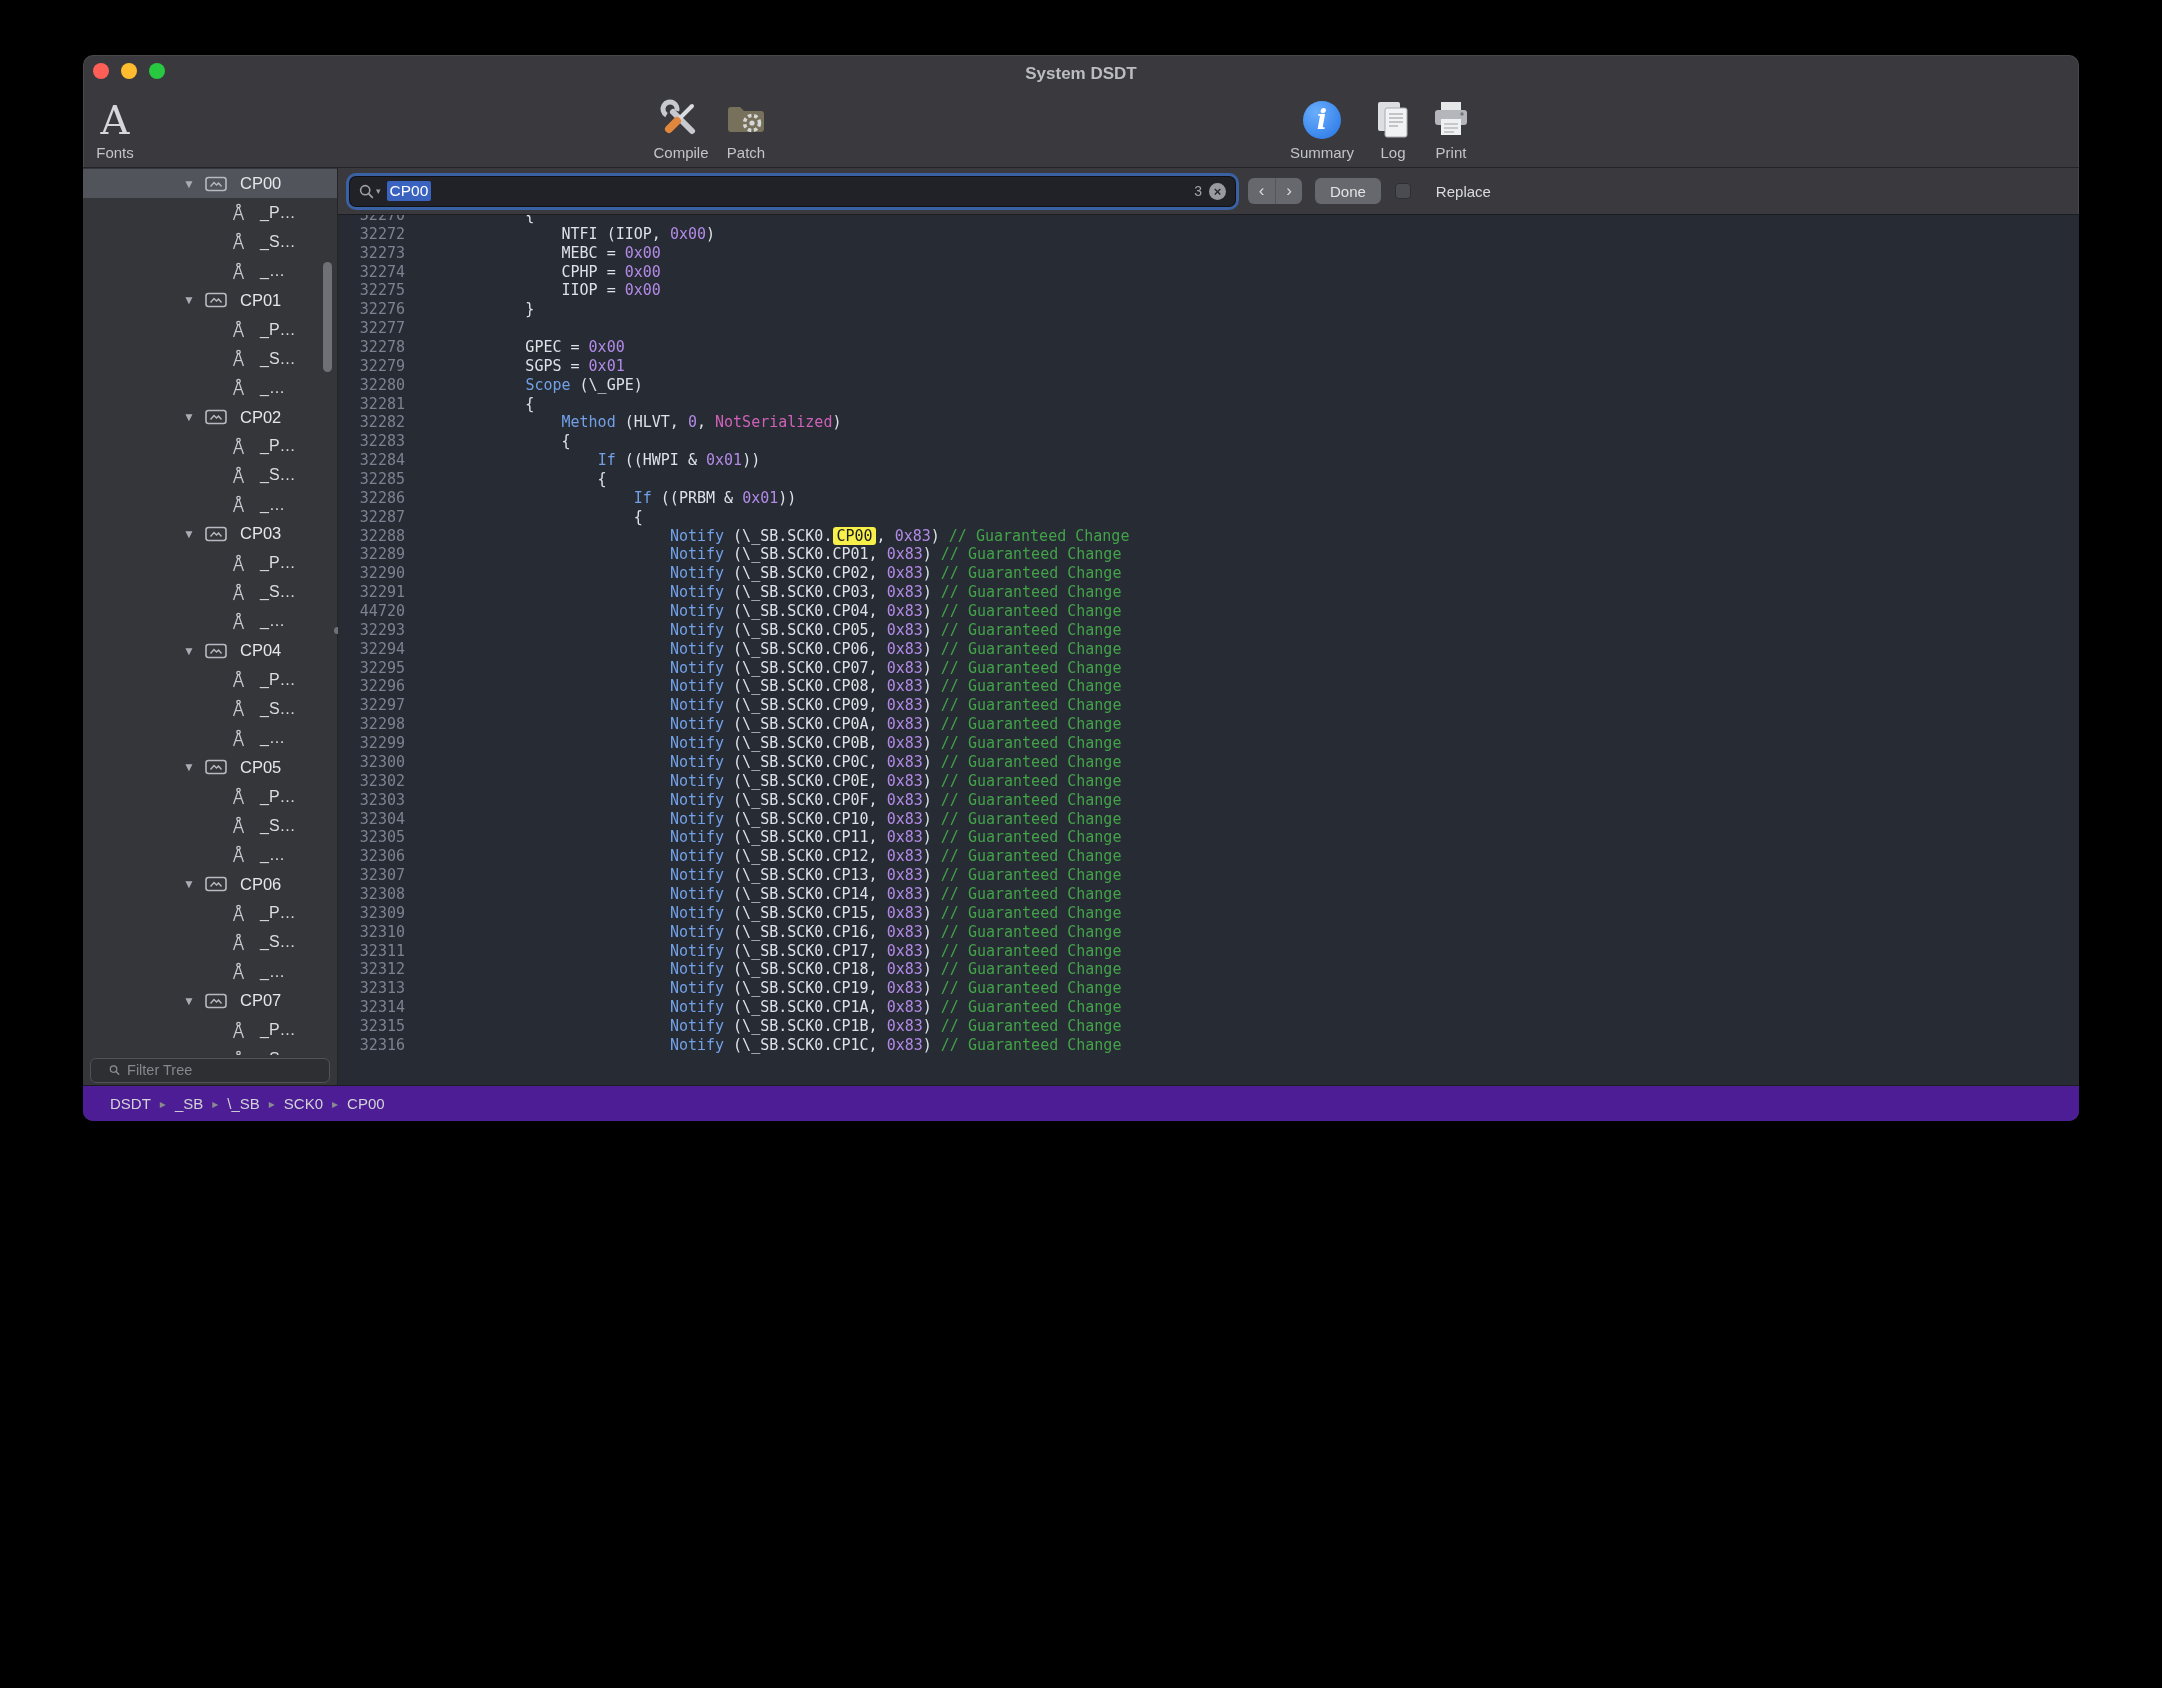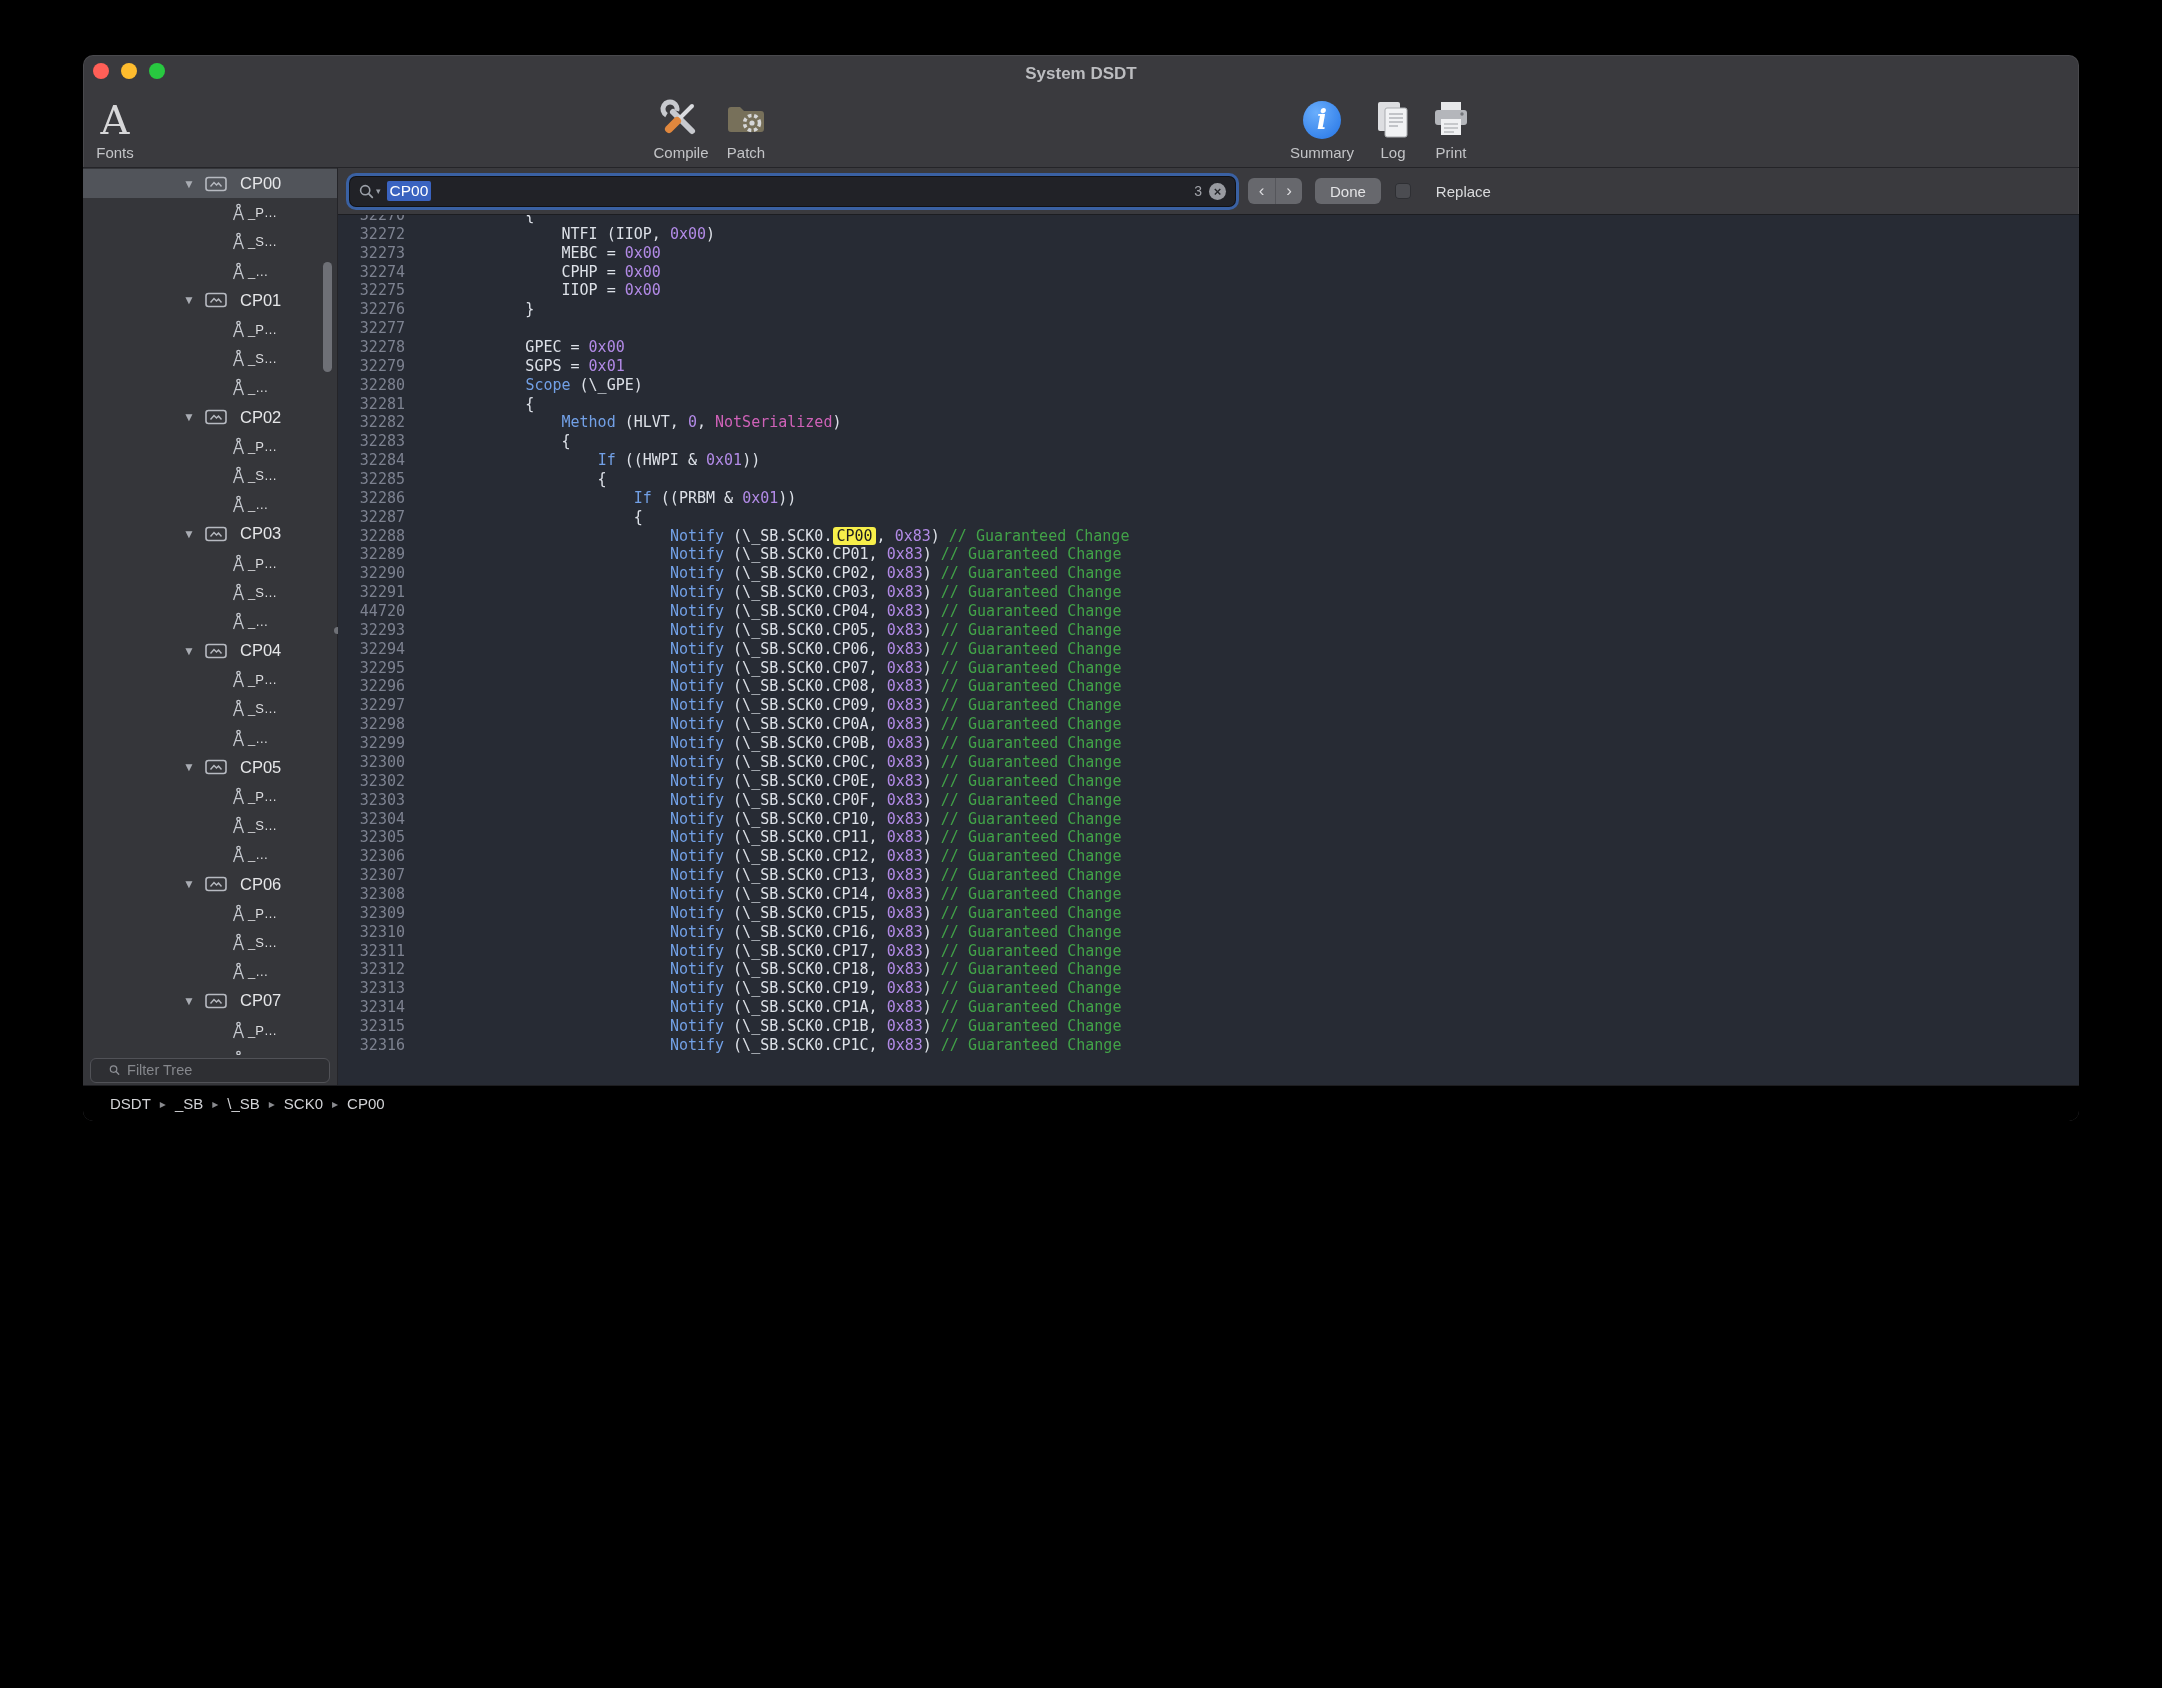--- a/index.html
+++ b/index.html
@@ -33,21 +33,21 @@
   .tree { flex:1; overflow:hidden; padding-top:1px; }
   .tree-row { height:29.2px; display:flex; align-items:center; }
   .tree-row.selected { background:#51545a; }
   .tree-row.parent { padding-left:100px; }
   .tree-row.child { padding-left:148px; }
   .disclosure { width:18px; font-size:12px; color:#a9acb3; flex:none; }
   .t-icon { display:flex; align-items:center; flex:none; }
   .parent .t-icon { width:26px; margin-left:4px; }
   .child  .t-icon { width:15px; }
   .t-label { margin-left:9px; font-size:16.5px; color:#e6e7e9; white-space:nowrap; }
-  .child .t-label { margin-left:2px; font-size:13px; color:#dcdde0; }
+  .child .t-label { margin-left:14px; font-size:16px; color:#dcdde0; }
   .scroll-thumb { position:absolute; right:5px; top:94px; width:9px; height:110px; border-radius:4.5px; background:#6e7076; }
   .filter-row { height:30px; flex:none; display:flex; align-items:center; padding:0 7px; }
   .filter-field { flex:1; height:25px; border-radius:6px; background:#2e2f33; border:1px solid #515257; display:flex; align-items:center; padding:0 18px; gap:5px; }
   .filter-field input { background:transparent; border:none; outline:none; color:#cfd0d3; font-size:14.5px; width:100%; font-family:"Liberation Sans",sans-serif; }
   .filter-field input::placeholder { color:#85878c; }
   .divider { width:1px; background:#242428; position:relative; flex:none; }
   .grab-dot { position:absolute; left:-3px; top:459px; width:7px; height:7px; border-radius:50%; background:#6f7177; }
   
   .editor-col { flex:1; display:flex; flex-direction:column; min-width:0; }
   .findbar { height:47px; flex:none; display:flex; align-items:center; padding-left:12px; gap:13px; border-bottom:1px solid #1c1d21; }
@@ -72,21 +72,21 @@
   .code-line { display:flex; height:18.87px; font-family:"DejaVu Sans Mono", monospace; font-size:15px; line-height:18.87px; white-space:pre; }
   .ln { width:67px; text-align:right; color:#7d8290; flex:none; }
   .src { margin-left:12px; }
   .tk-p { color:var(--plain-text,#dde1e8); }
   .tk-k { color:var(--keyword-blue,#72a0e6); }
   .tk-n { color:var(--number-purple,#b28ae6); }
   .tk-a { color:var(--argtype-pink,#cf62b8); }
   .tk-c { color:var(--comment-green,#42a348); }
   .tk-h { background:var(--match-highlight,#f7ef4a); color:#1c1c1e; border-radius:3px; padding:0 3px; margin:0 1px; }
   
-  .statusbar { height:36px; flex:none; background:#000000; border-top:1px solid #1d1d20; display:flex; align-items:center; padding-left:27px; gap:9px; font-size:15px; color:#d2d3d6; }
+  .statusbar { height:36px; flex:none; background:#4c1d95; border-top:1px solid #1d1d20; display:flex; align-items:center; padding-left:27px; gap:9px; font-size:15px; color:#d2d3d6; }
   .bc-sep { color:#8a8b8f; font-size:12px; }
   .bc-item { cursor:default; }
 </style>
 </head>
 <body>
 
 <div class="window">
 
   <div class="titlebar">
     <div class="traffic">

